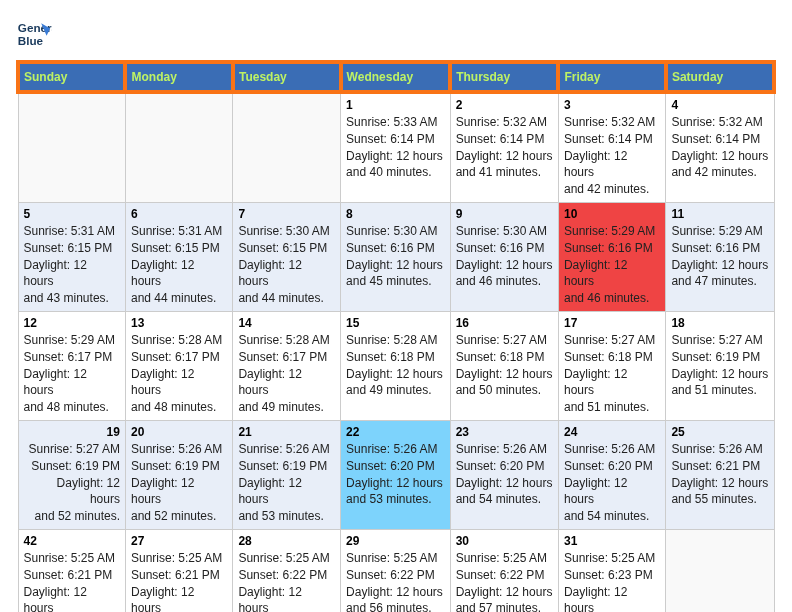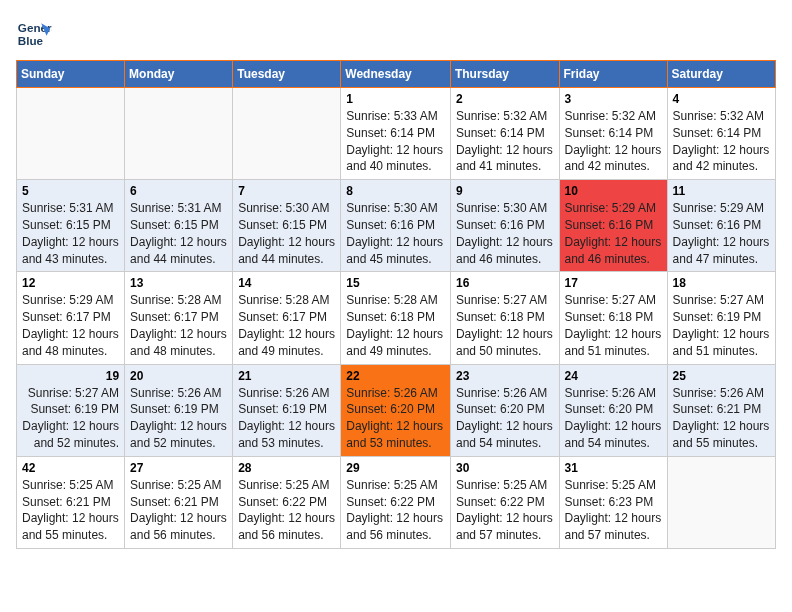--- a/index.html
+++ b/index.html
@@ -38,26 +38,26 @@
       color: #333;
       font-weight: bold;
     }
     .calendar {
       width: 100%;
       border-collapse: collapse;
       font-size: 11px;
     }
     .calendar th {
       background: #3a6db5;
-      color: #ffffff;
+      color: #bef264;
       padding: 6px 4px;
       text-align: left;
       font-size: 12px;
       font-weight: bold;
-      border: 1px solid #f97316;
+      border: 4px solid #f97316;
     }
     .calendar td {
       border: 1px solid #ccc;
       vertical-align: top;
       padding: 4px 5px;
       width: 113px;
       min-height: 80px;
       background: #fff;
     }
     .calendar tr:nth-child(even) td {
@@ -261,21 +261,21 @@
 Daylight: 12 hours
 and 52 minutes.</div>
         </td>
         <td style="background: rgb(232, 238, 248);">
           <span class="day-number">21</span>
           <div class="day-info" style="white-space: pre-line;">Sunrise: 5:26 AM
 Sunset: 6:19 PM
 Daylight: 12 hours
 and 53 minutes.</div>
         </td>
-        <td style="background: #f97316;">
+        <td style="background: #7dd3fc;">
           <span class="day-number">22</span>
           <div class="day-info" style="white-space: pre-line;">Sunrise: 5:26 AM
 Sunset: 6:20 PM
 Daylight: 12 hours
 and 53 minutes.</div>
         </td>
         <td style="background: rgb(232, 238, 248);">
           <span class="day-number">23</span>
           <div class="day-info" style="white-space: pre-line;">Sunrise: 5:26 AM
 Sunset: 6:20 PM

